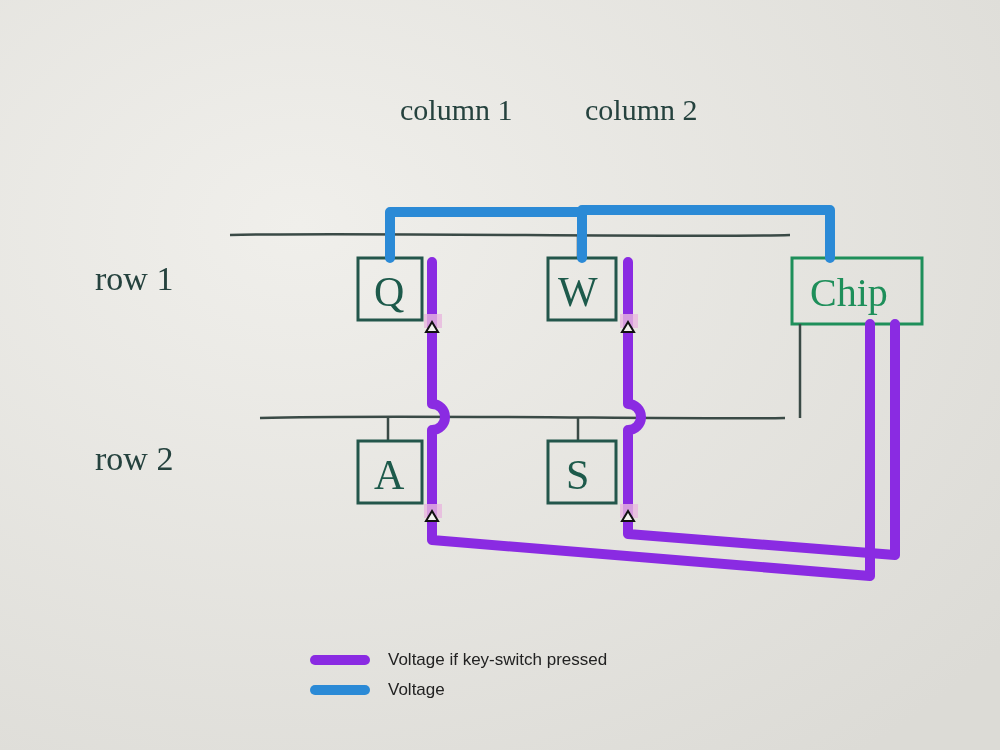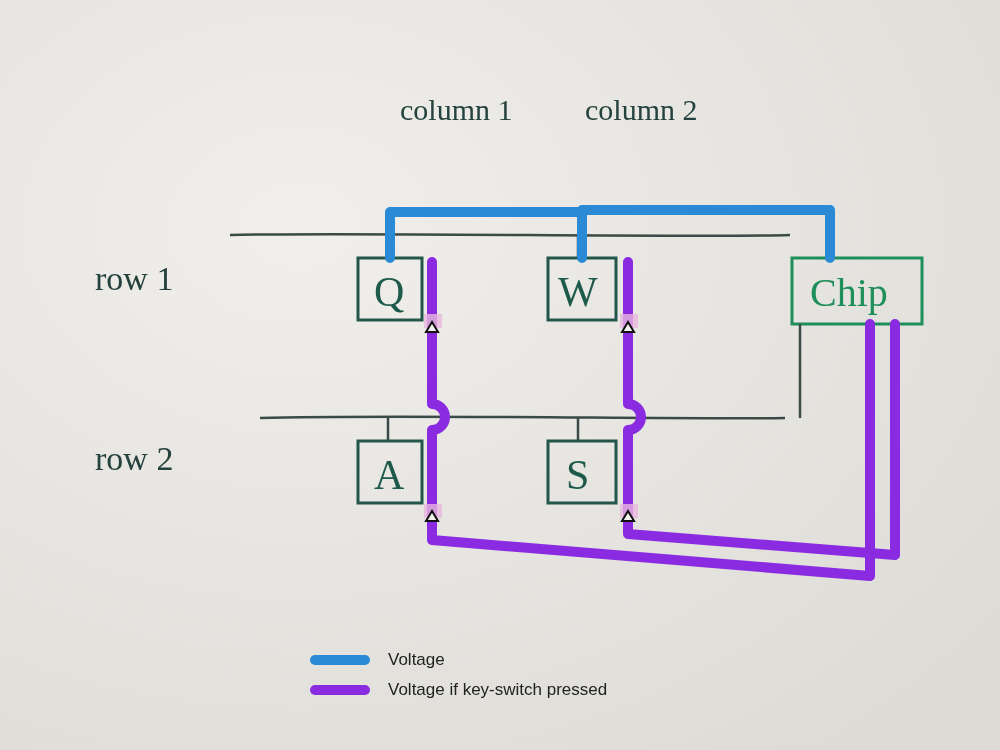--- a/index.html
+++ b/index.html
@@ -133,22 +133,22 @@
       <path d="M432,322 L426,332 L438,332 Z"></path>
       <path d="M628,322 L622,332 L634,332 Z"></path>
       <path d="M432,511 L426,521 L438,521 Z"></path>
       <path d="M628,511 L622,521 L634,521 Z"></path>
     </g>
 
   </svg>
 
   <div class="legend">
     <div class="legend-row">
+      <div class="swatch sw-purple"></div>
+      <span>Voltage if key-switch pressed</span>
+    </div>
+    <div class="legend-row">
       <div class="swatch sw-blue"></div>
       <span>Voltage</span>
-    </div>
-    <div class="legend-row">
-      <div class="swatch sw-purple"></div>
-      <span>Voltage if key-switch pressed</span>
     </div>
   </div>
 
 </div>
 
 </body></html>

